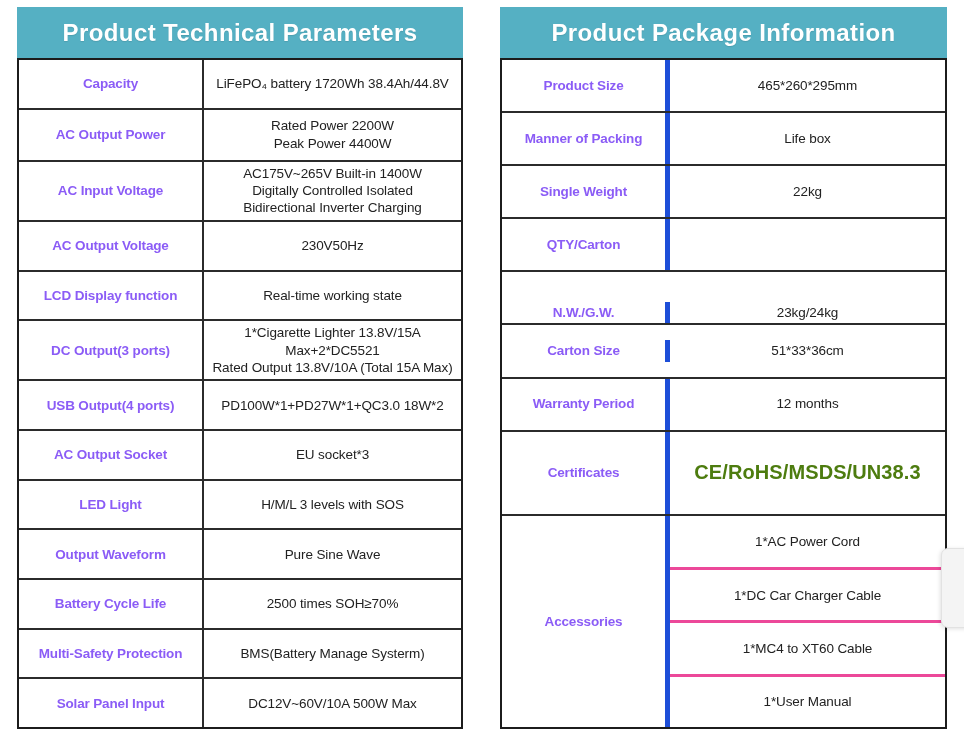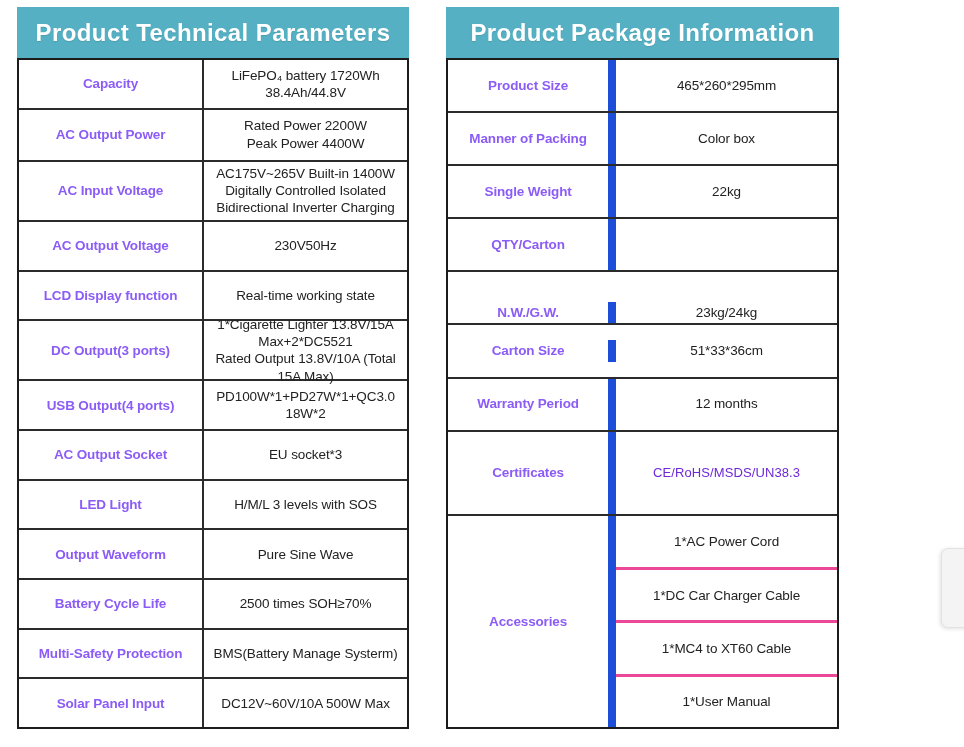--- a/index.html
+++ b/index.html
@@ -17,21 +17,21 @@
     width: 964px;
     height: 747px;
     background: #ffffff;
   }
 
   
   .panels {
     position: absolute;
     left: 17px;
     top: 7px;
-    width: 822px;
+    width: 930px;
     height: 722px;
     display: flex;
     flex-direction: row;
     gap: 11px;
   }
 
   .panel {
     display: flex;
     flex-direction: column;
     height: 100%;
@@ -94,32 +94,32 @@
     color: #222222;
     letter-spacing: -0.1px;
     flex: 1 1 auto;
   }
 
   
   .panel-left  .cell-key { width: 185px; flex: 0 0 185px;
                            border-right: 2px solid #2b2b2b; }
   
   .panel-right .cell-key { width: 168px; flex: 0 0 168px;
-                           border-right: 8px solid #1d4ed8; }
+                           border-right: 5px solid #1d4ed8; }
 
   
   .cell-val .lines { display: block; }
   .cell-val .lines span { display: block; }
 
   
   .row-certificates { }
   .cert-value {
-    color: #6d28d9;
-    font-weight: normal;
-    font-size: 13px;
+    color: #4d7c0f;
+    font-weight: bold;
+    font-size: 20px;
     letter-spacing: 0.1px;
   }
 
   .row-accessories { flex: 1 1 auto; }
   .acc-list {
     flex: 1 1 auto;
     display: flex;
     flex-direction: column;
   }
   .acc-item {
@@ -284,21 +284,21 @@
             <div class="cell-val">
               <span class="lines">
                 <span>465*260*295mm</span>
               </span>
             </div>
           </div>
           <div class="row" style="flex: 1 1 0px;">
             <div class="cell-key">Manner of Packing</div>
             <div class="cell-val">
               <span class="lines">
-                <span>Color box</span>
+                <span>Life box</span>
               </span>
             </div>
           </div>
           <div class="row" style="flex: 1 1 0px;">
             <div class="cell-key">Single Weight</div>
             <div class="cell-val">
               <span class="lines">
                 <span>22kg</span>
               </span>
             </div>

